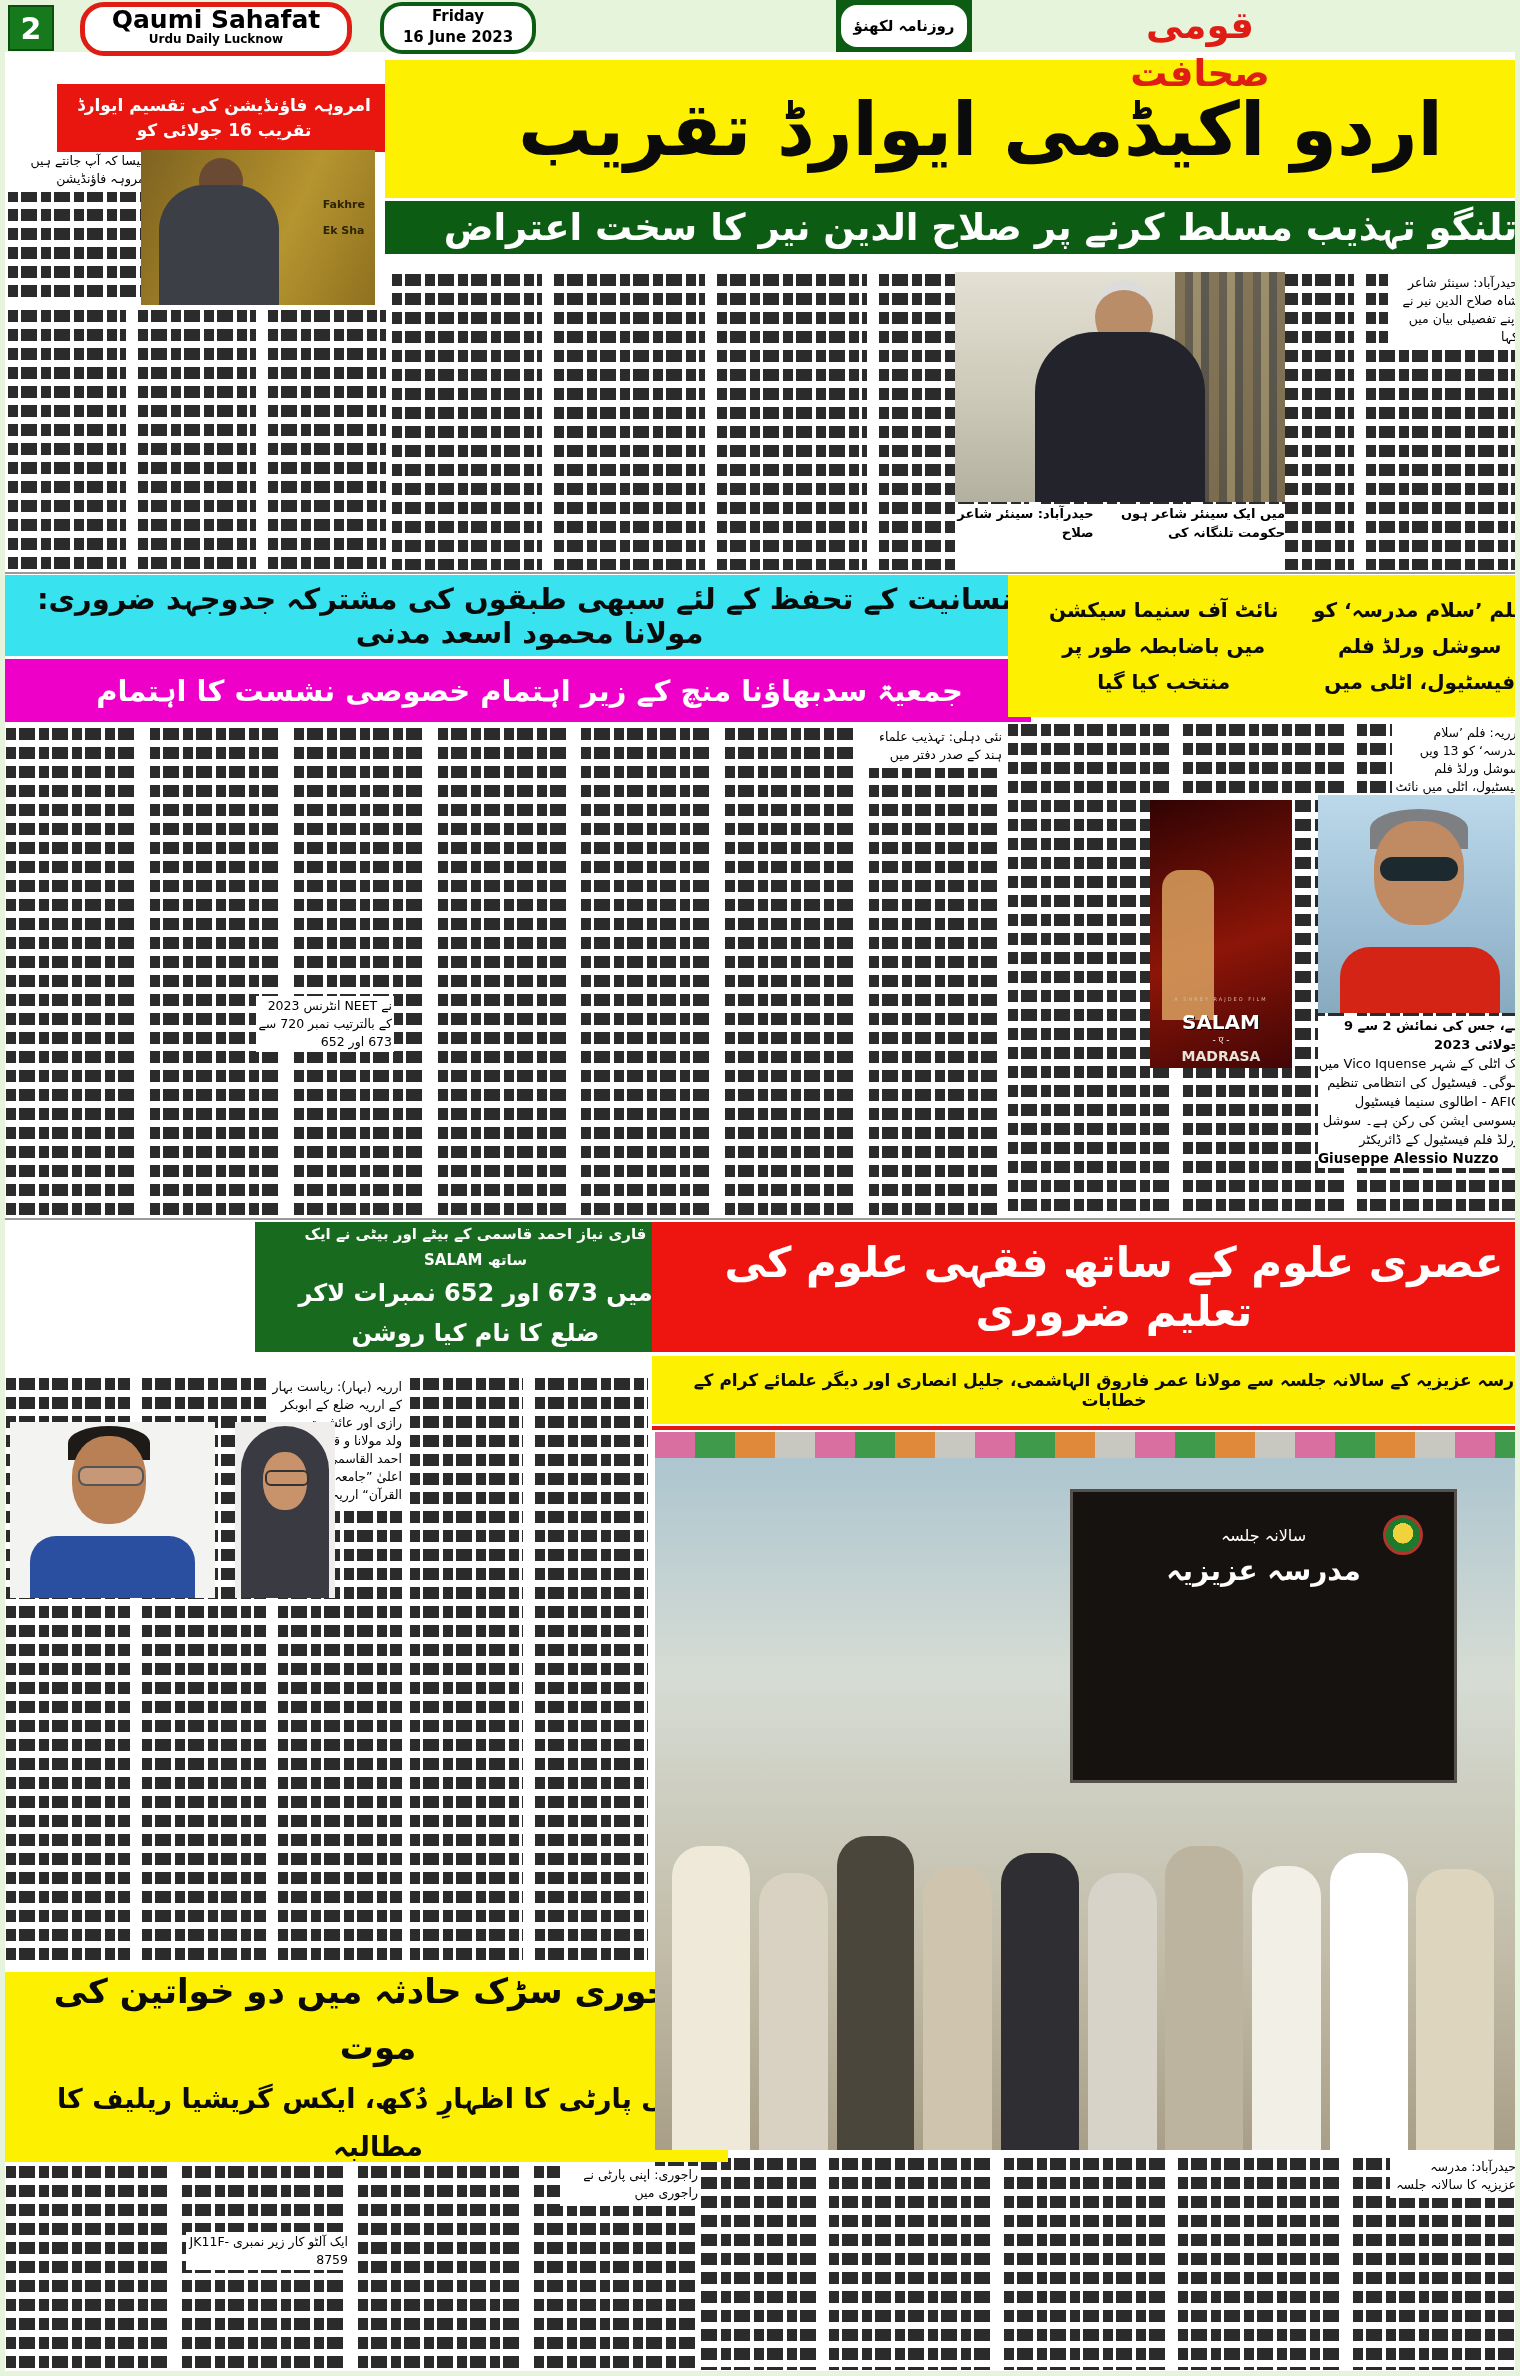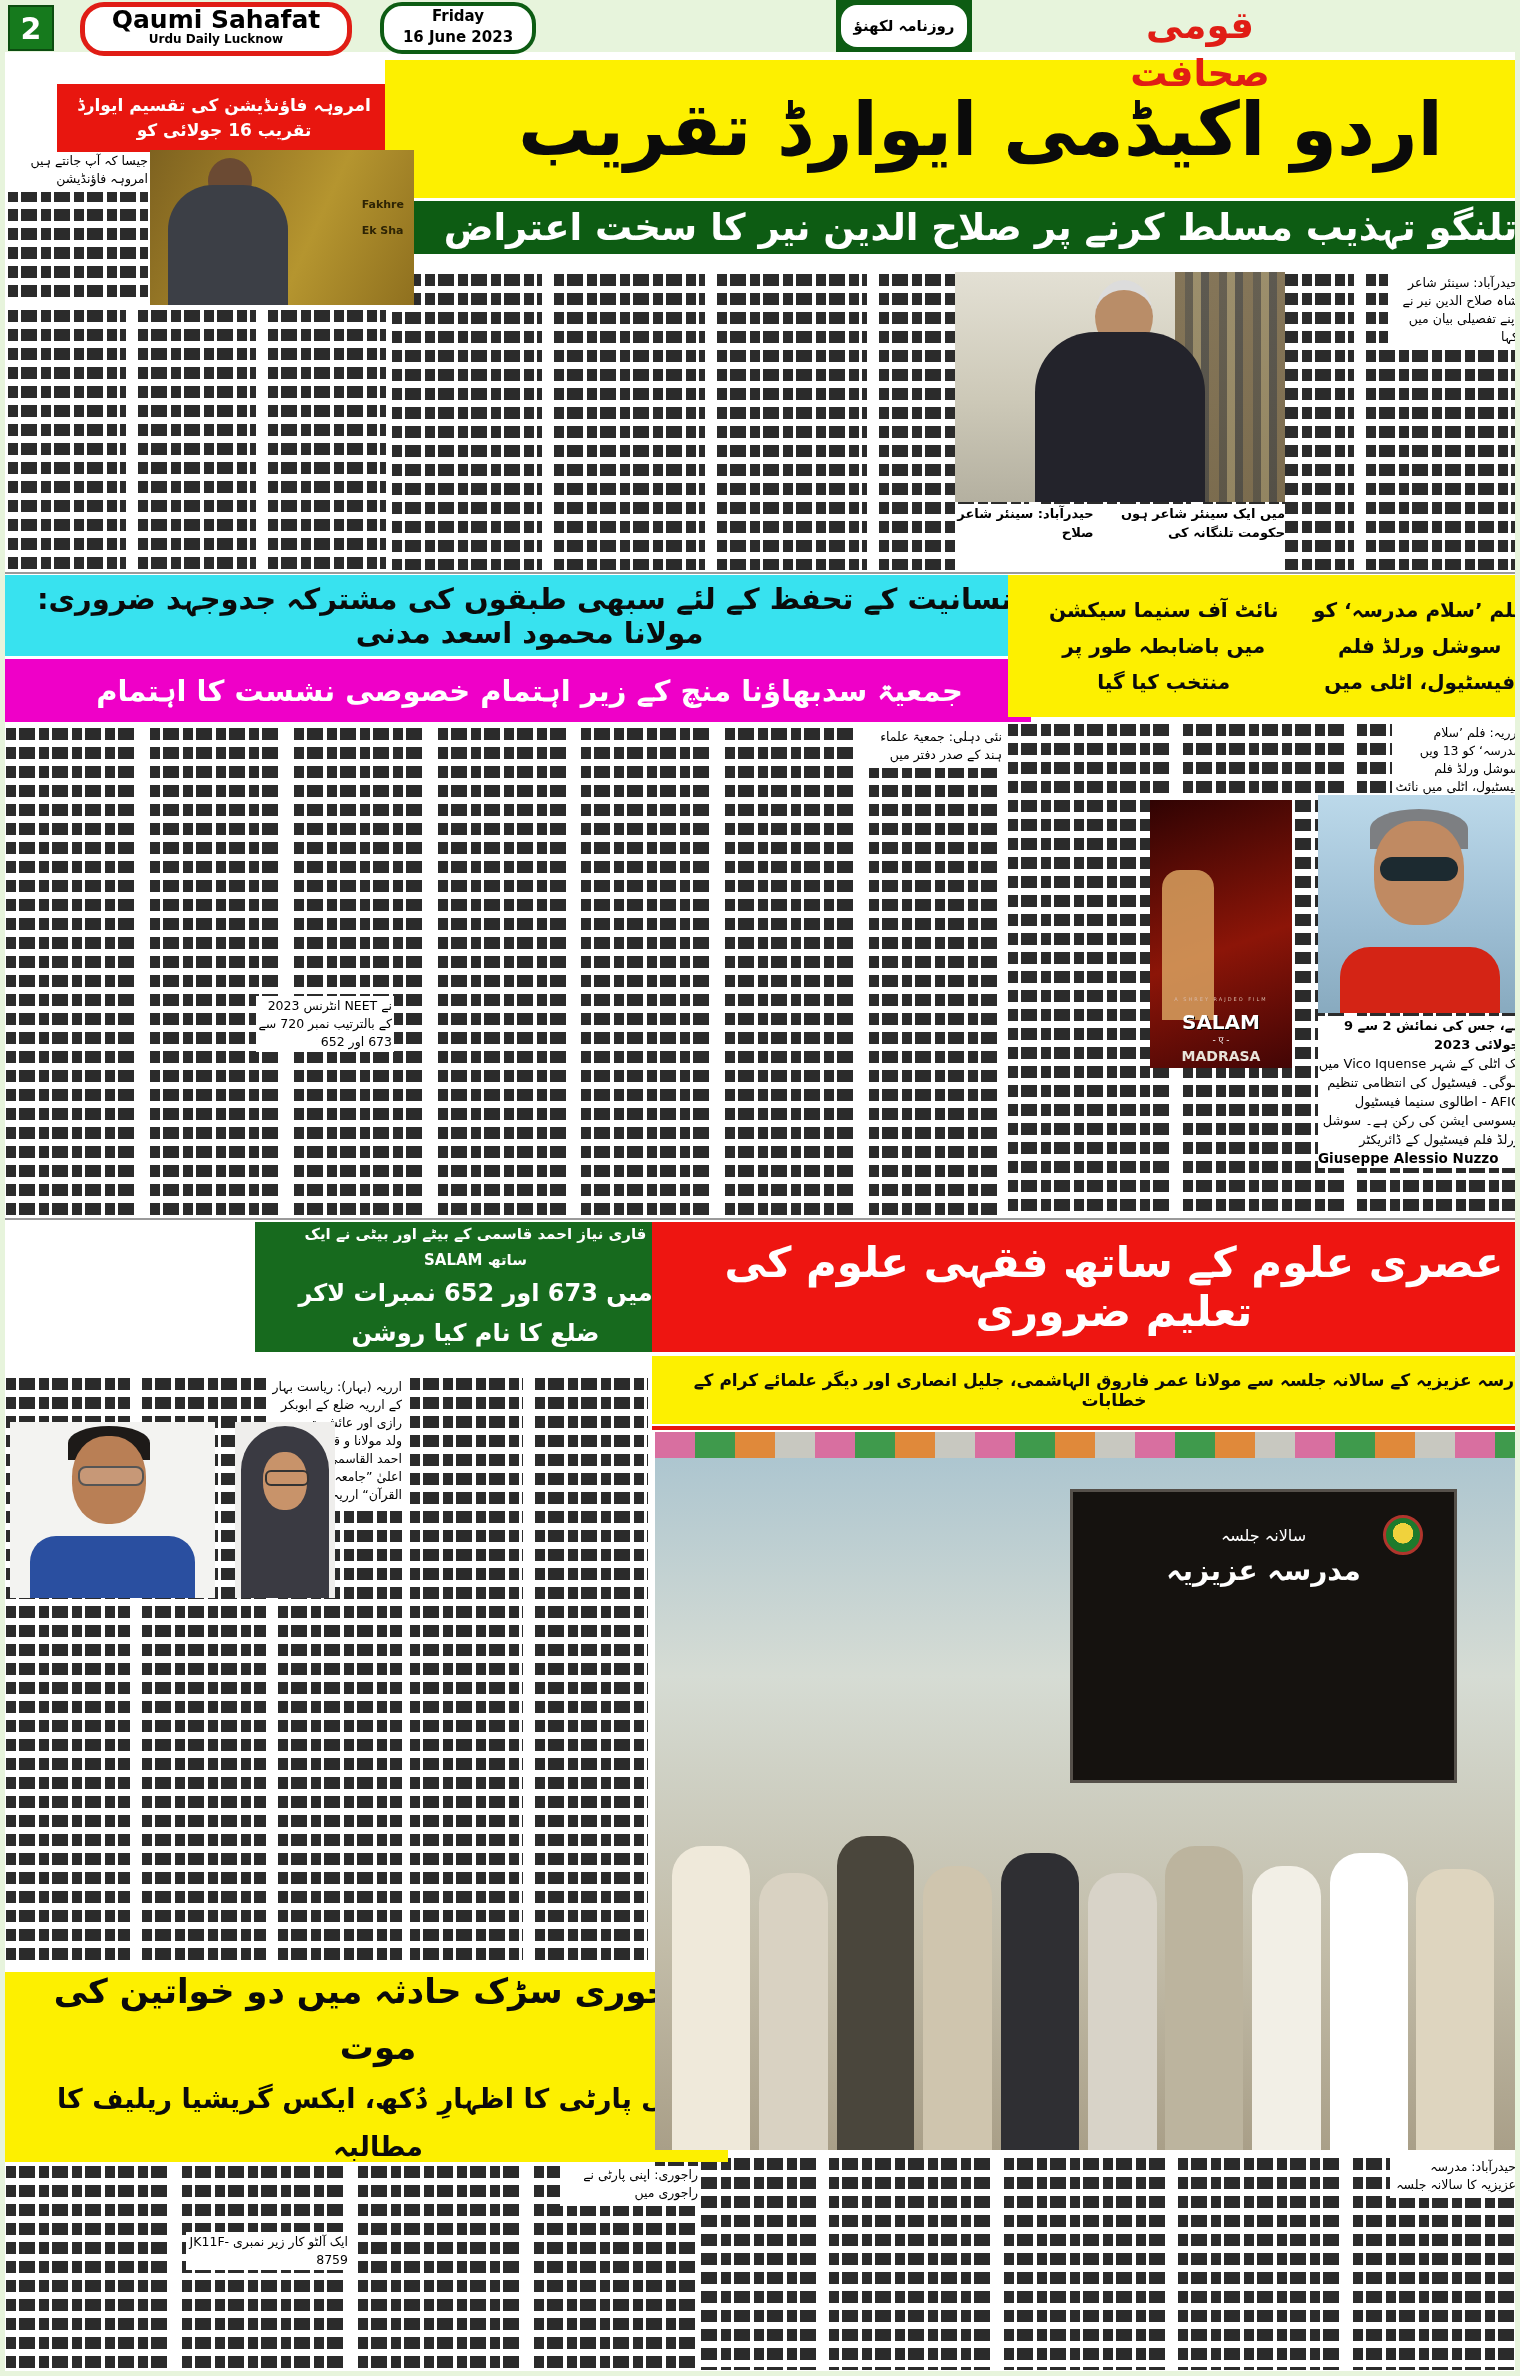--- a/index.html
+++ b/index.html
@@ -60,21 +60,21 @@
   .neet-green .l2{font-size:24px;line-height:40px;}
   .azizia-red{left:652px;top:1222px;width:868px;height:130px;background:#ee1511;color:#fff;
               font-size:42px;font-weight:bold;}
   .azizia-yellow{left:652px;top:1356px;width:868px;height:68px;background:#fdf000;color:#0b0b0b;
               font-size:17px;font-weight:bold;}
   .rajouri-yellow{left:0;top:1972px;width:700px;height:190px;background:#fdf000;color:#0b0b0b;
               flex-direction:column;font-weight:bold;}
   .rajouri-yellow .l1{font-size:34px;line-height:56px;}
   .rajouri-yellow .l2{font-size:27px;line-height:48px;}
   
-  .speaker-photo{left:150px;top:150px;width:264px;height:155px;
+  .speaker-photo{left:141px;top:150px;width:234px;height:155px;
       background:linear-gradient(115deg,#7e6220 0%,#a8872a 45%,#b5952f 60%,#8f701f 100%);}
   .speaker-fig{position:absolute;left:18px;bottom:0;width:120px;height:120px;
       background:#3c3f46;border-radius:45px 45px 0 0;}
   .speaker-head{position:absolute;left:58px;top:8px;width:44px;height:46px;background:#6b4a33;
       border-radius:50%;}
   .backdrop-text{position:absolute;right:10px;top:42px;color:#2e2405;font-weight:bold;
       font-size:11px;text-align:left;line-height:26px;}
   .poet-photo{left:955px;top:272px;width:330px;height:230px;
       background:linear-gradient(180deg,#e3e0d4 0%,#cdc9b8 55%,#b4b0a0 100%);}
   .poet-shelf{position:absolute;right:0;top:0;width:110px;height:230px;
@@ -217,21 +217,21 @@
   <div class="band rtl jamiat-magenta">جمعیۃ سدبھاؤنا منچ کے زیر اہتمام خصوصی نشست کا اہتمام</div>
   <div class="cols" style="left:6px;top:728px;width:995px;height:492px;">
     <div class="col"></div>
     <div class="col"></div>
     <div class="col"></div>
     <div class="col"></div>
     <div class="col"></div>
     <div class="col"></div>
     <div class="col"></div>
   </div>
-  <div class="lead" style="left:868px;top:728px;width:132px;">نئی دہلی: جمعیۃ علماء ہند کے صدر دفتر میں</div>
+  <div class="lead" style="left:868px;top:728px;width:132px;">نئی دہلی: تہذیب علماء ہند کے صدر دفتر میں</div>
   <div class="snippet" style="left:256px;top:996px;width:134px;">نے NEET انٹرنس 2023 کے بالترتیب نمبر 720 سے 673 اور 652</div>
 
   <div class="band rtl film-yellow">
     <div>فلم ’سلام مدرسہ‘ کو سوشل ورلڈ فلم فیسٹیول، اٹلی میں</div>
     <div>نائٹ آف سنیما سیکشن میں باضابطہ طور پر منتخب کیا گیا</div>
   </div>
   <div class="cols" style="left:1008px;top:724px;width:512px;height:496px;">
     <div class="col"></div>
     <div class="col"></div>
     <div class="col"></div>

